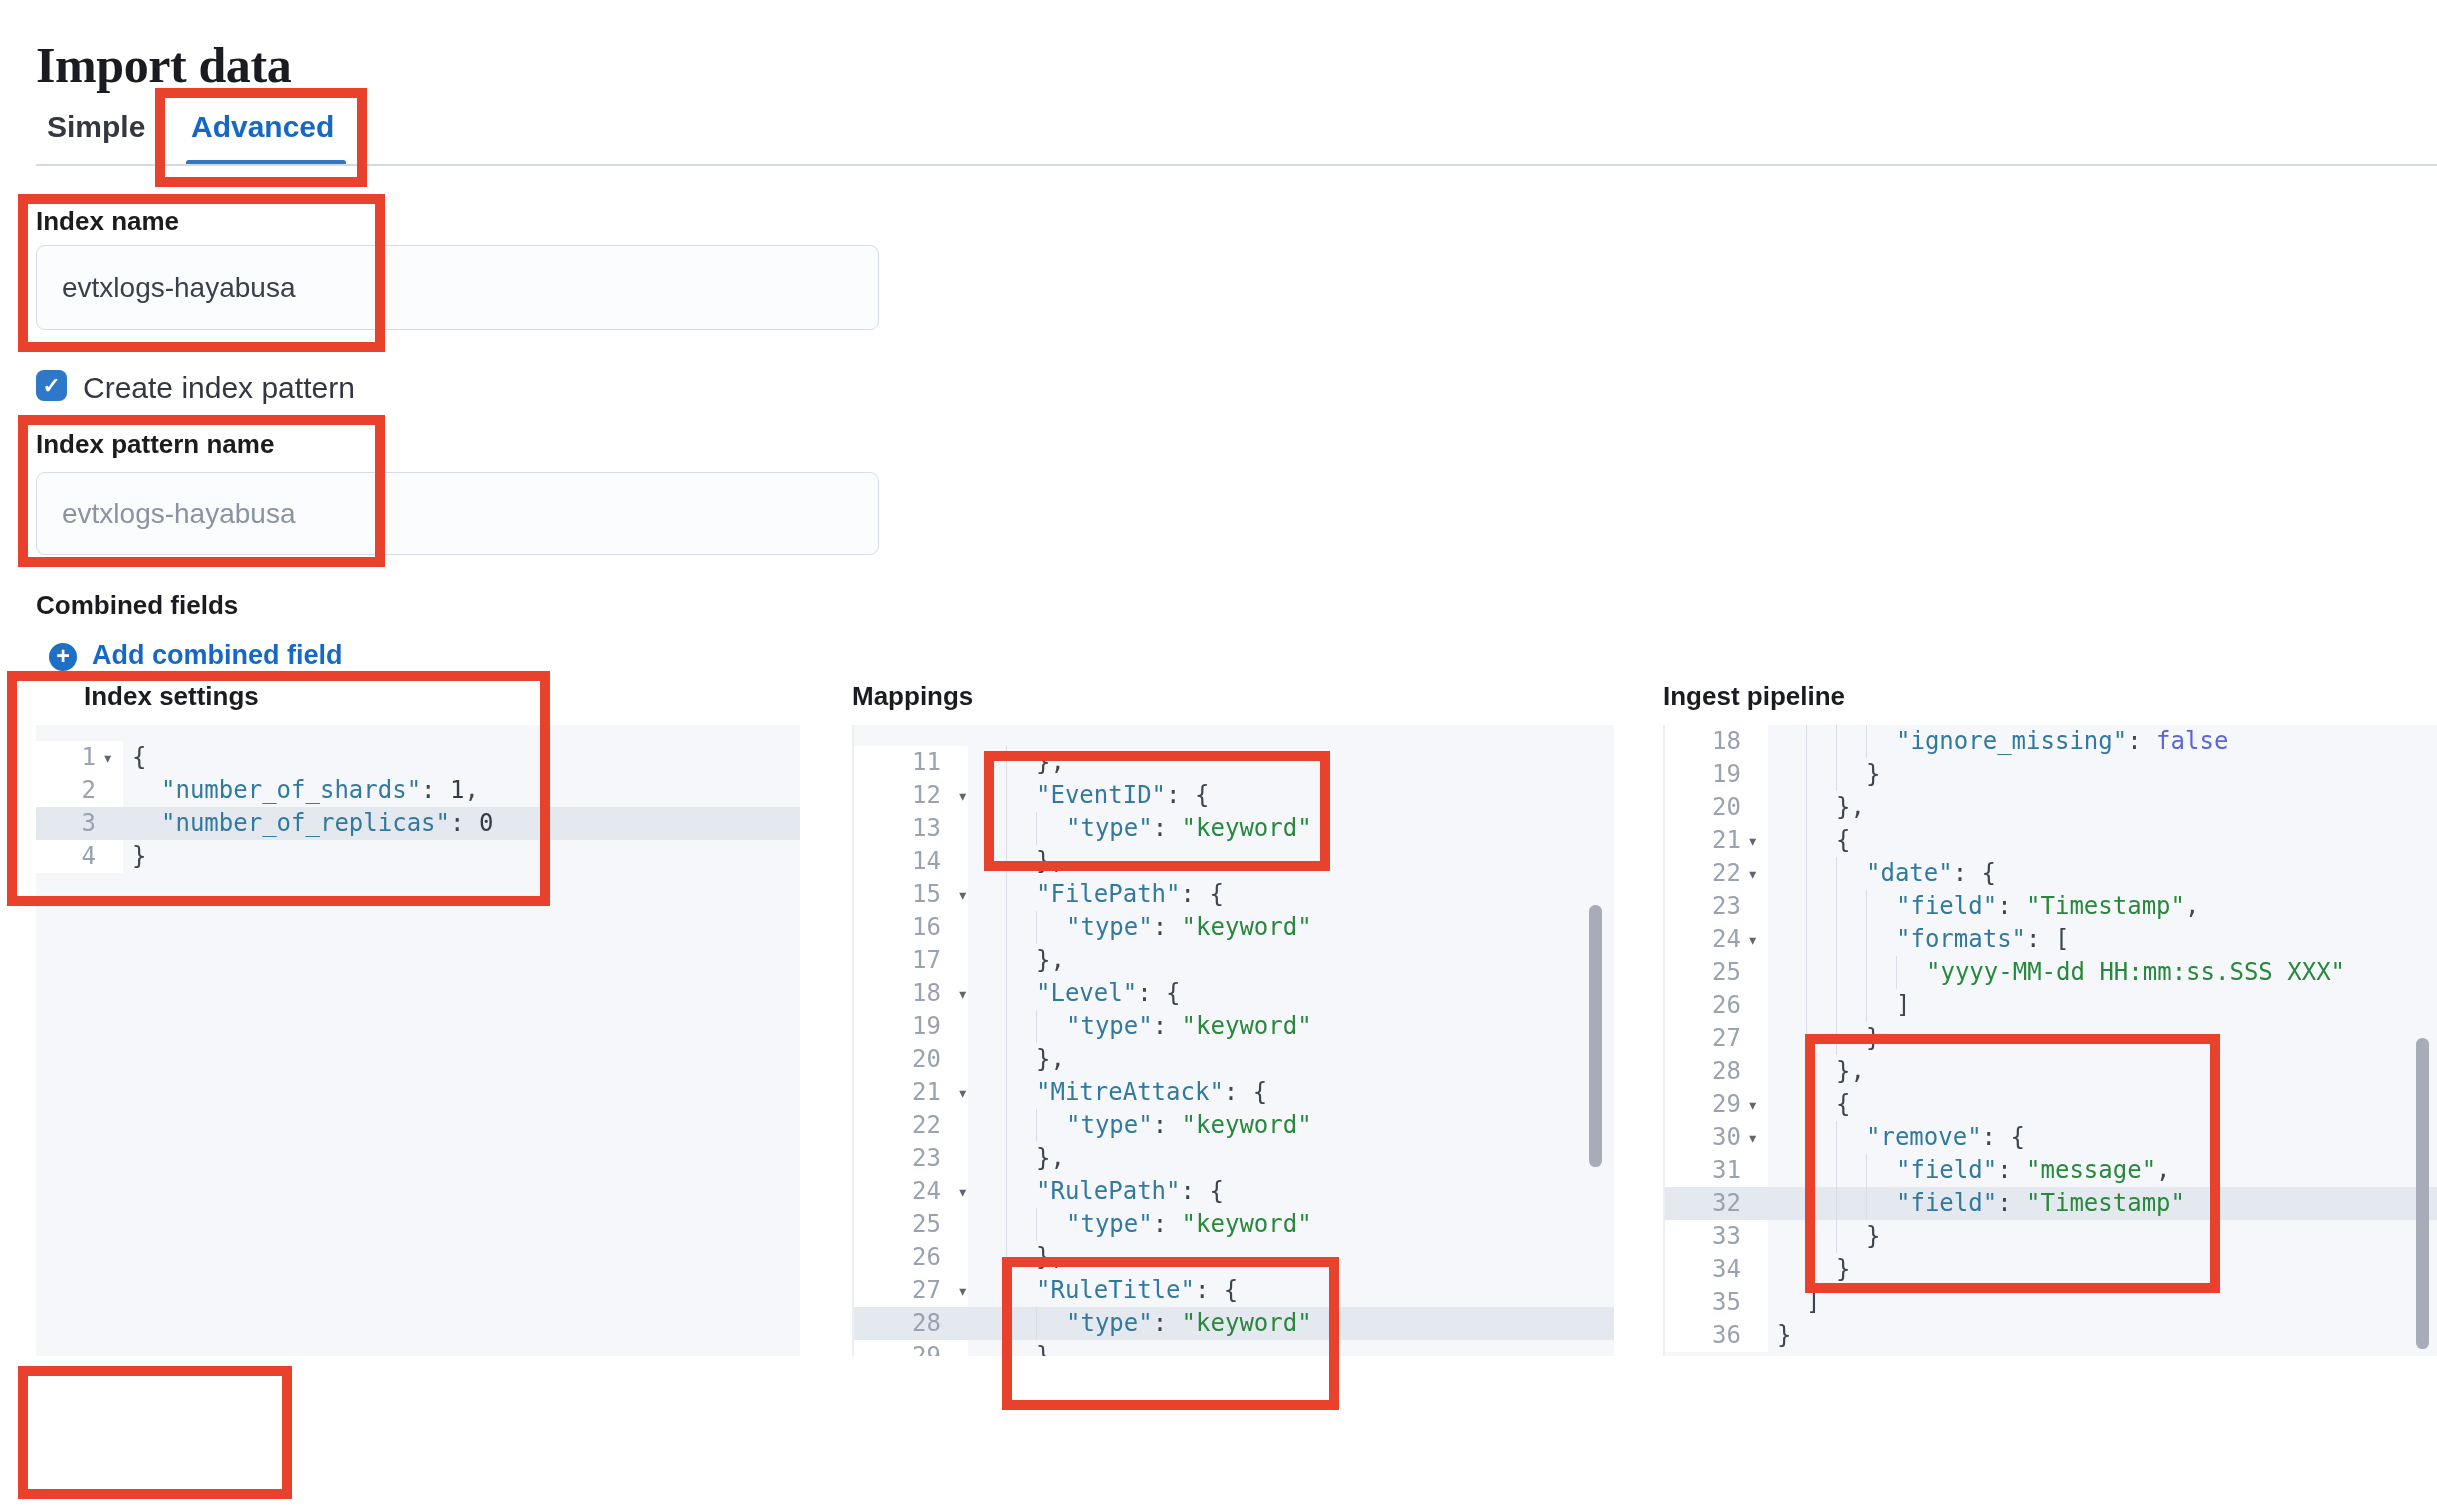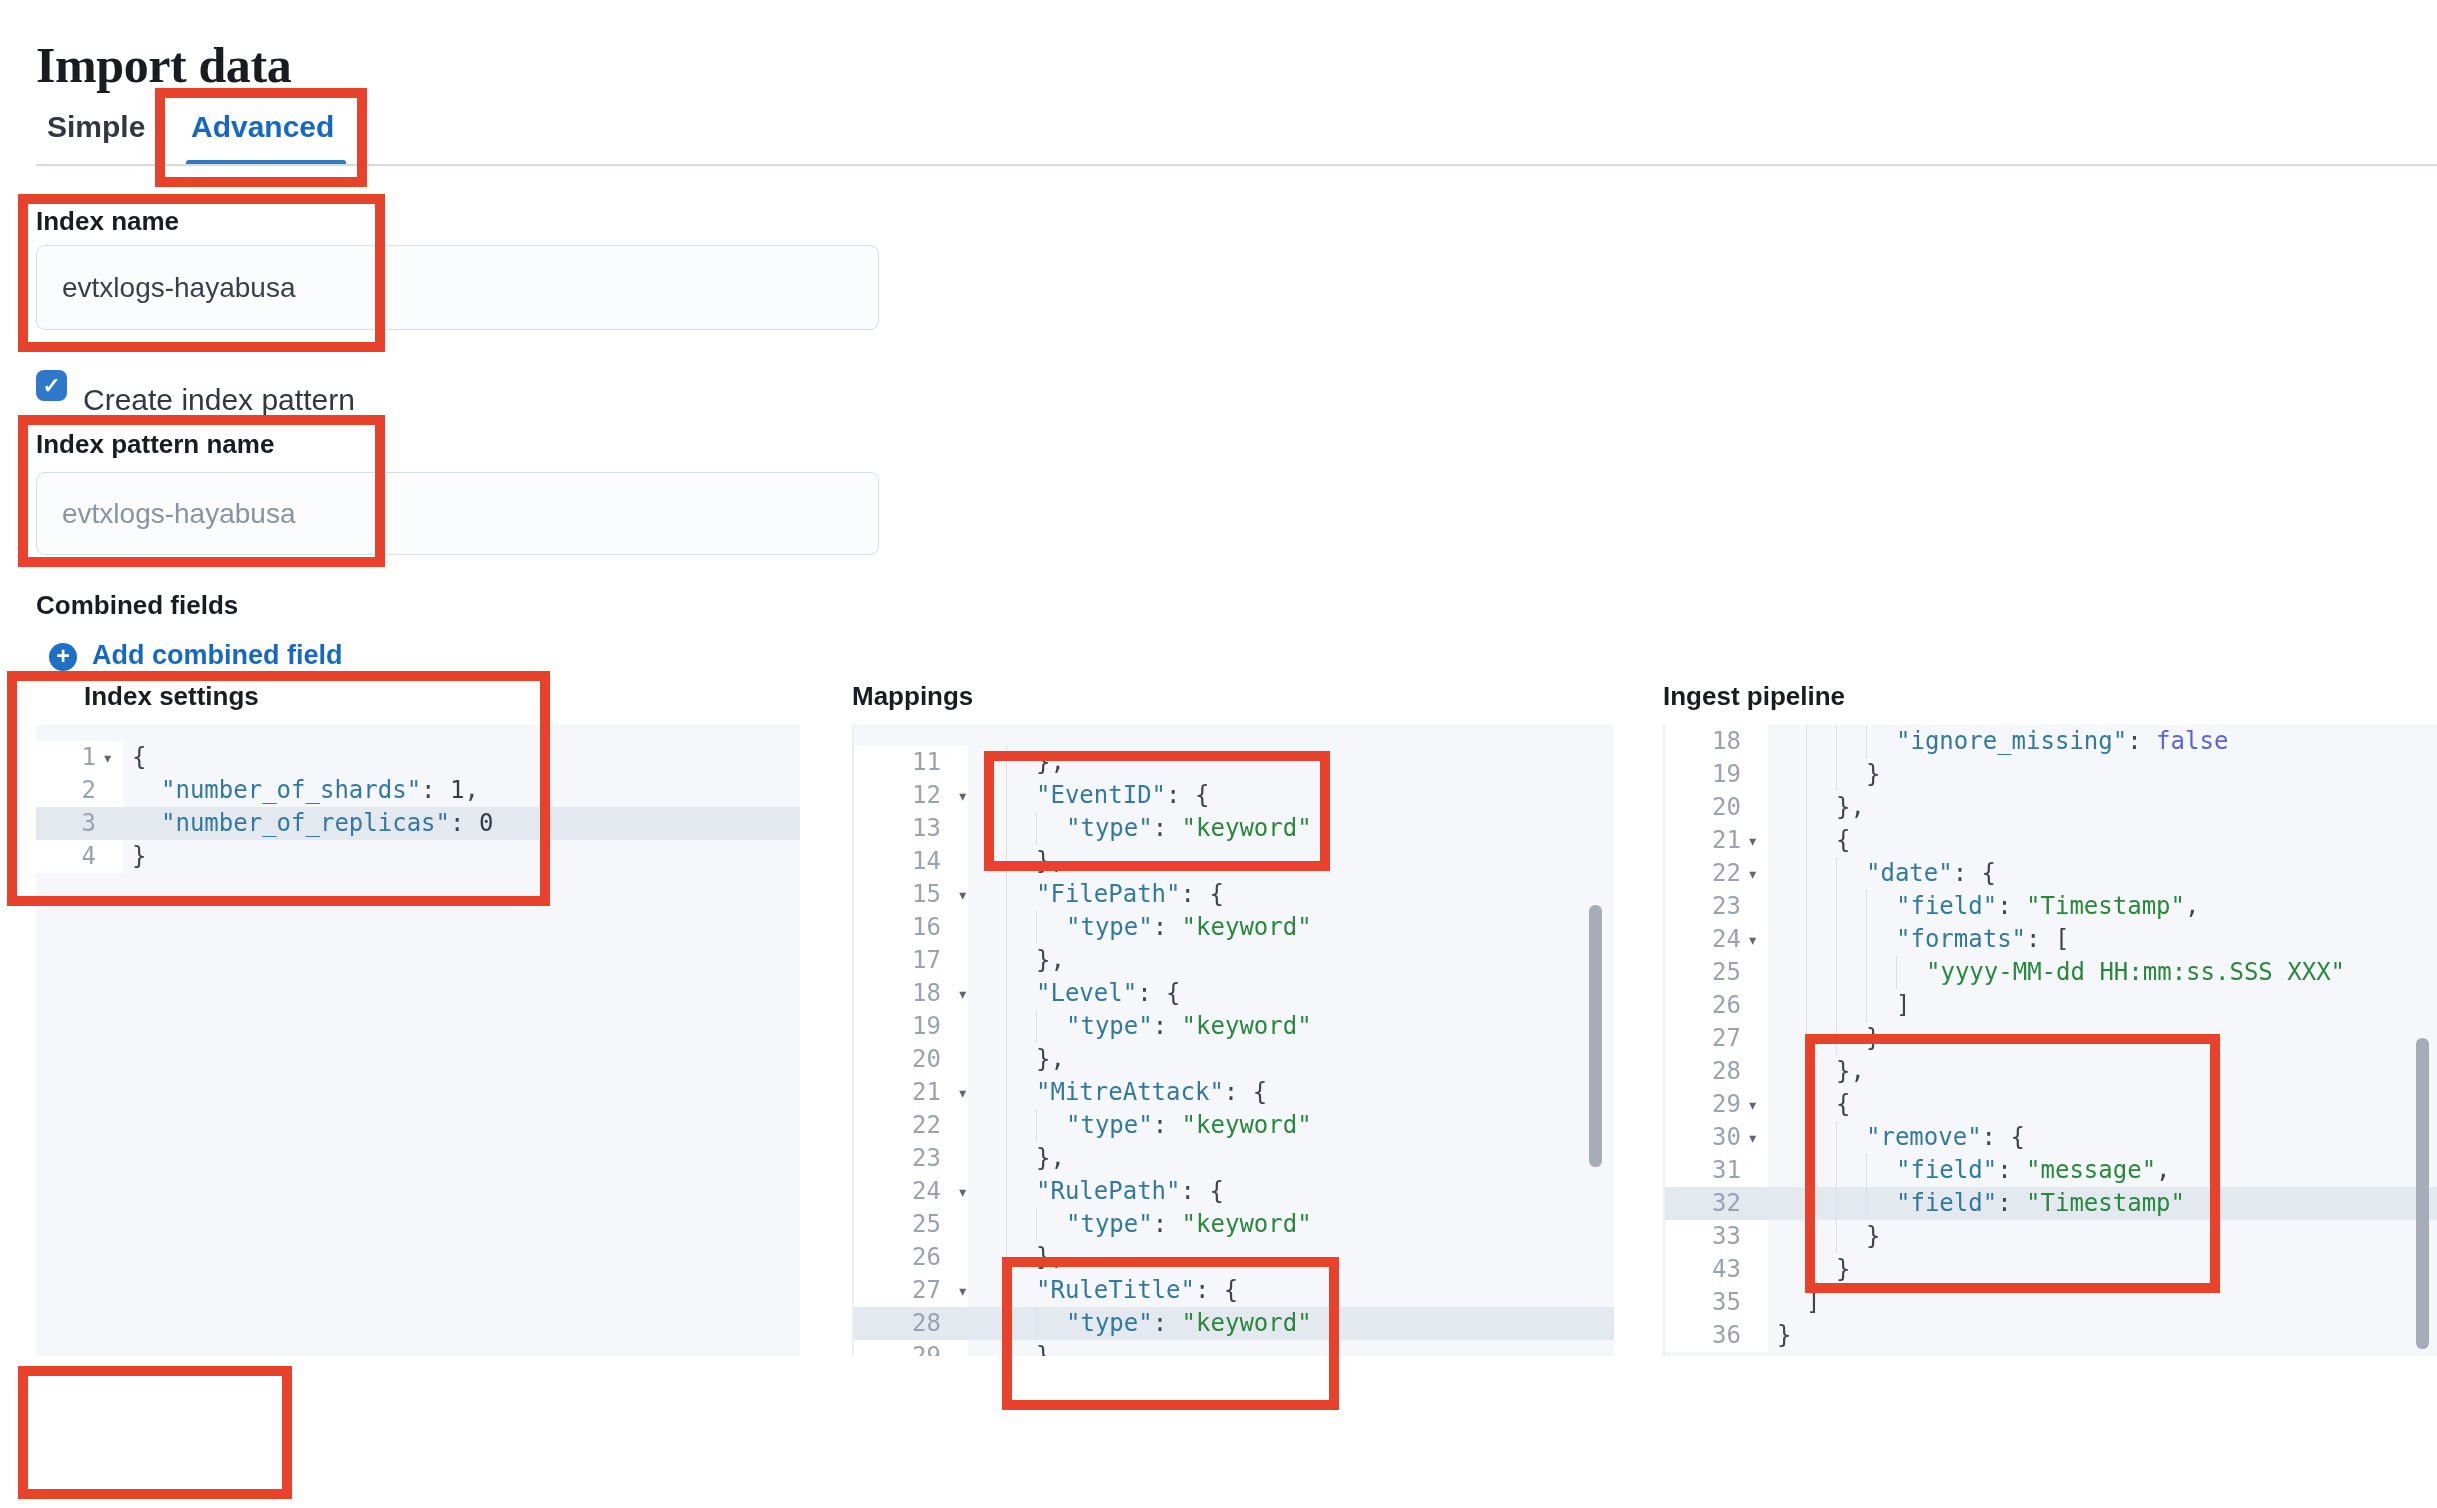--- a/index.html
+++ b/index.html
@@ -26,21 +26,21 @@
   .txt{position:absolute;box-sizing:border-box;width:843px;border:1.8px solid #d6dce8;border-radius:9px;
        background:#fbfcfd;font-size:28px;padding:12px 25px;color:#3a3f4b;outline:none;
        font-family:"Liberation Sans",sans-serif;}
   .txt::placeholder{color:#8b93a2;opacity:1;}
   #in-index-name{left:36px;top:245px;height:85px;}
   #in-index-pattern{left:36px;top:472px;height:83px;}
 
   #checkbox{left:36px;top:370px;width:31px;height:31px;background:#2e77c9;border-radius:8px;
             display:flex;align-items:center;justify-content:center;cursor:pointer;}
   #checkbox .mark{color:#fff;font-size:21.6px;font-weight:700;line-height:1;}
-  #lbl-checkbox{left:83px;top:371px;font-size:30px;color:#343741;margin-top:12px;}
+  #lbl-checkbox{left:83px;top:371px;font-size:30px;color:#343741;}
 
   #plus-icon{left:49px;top:643px;width:28px;height:28px;border-radius:50%;background:#1f6fc5;
              display:flex;align-items:center;justify-content:center;color:#fff;font-size:23.4px;
              font-weight:700;line-height:1;}
   #add-link{left:92px;top:640px;font-size:27px;font-weight:600;color:#1668c7;cursor:pointer;}
 
   
   .editor{position:absolute;top:725px;height:631px;background:#f5f7fa;overflow:hidden;}
   #ed1{left:36px;width:764px;}
   #ed2{left:852px;width:760px;border-left:2.7px solid #eceef3;}
@@ -377,21 +377,21 @@
         </div>
         <div class="cl">
           <div class="gut">
             <span class="num">33</span>
             <span class="fold"></span>
           </div>
           <div class="cnt"><span class="sp"></span><span class="ig"></span><span class="ig"></span><span class="tk-p">}</span></div>
         </div>
         <div class="cl">
           <div class="gut">
-            <span class="num">43</span>
+            <span class="num">34</span>
             <span class="fold"></span>
           </div>
           <div class="cnt"><span class="sp"></span><span class="ig"></span><span class="tk-p">}</span></div>
         </div>
         <div class="cl">
           <div class="gut">
             <span class="num">35</span>
             <span class="fold"></span>
           </div>
           <div class="cnt"><span class="sp"></span><span class="tk-p">]</span></div>

